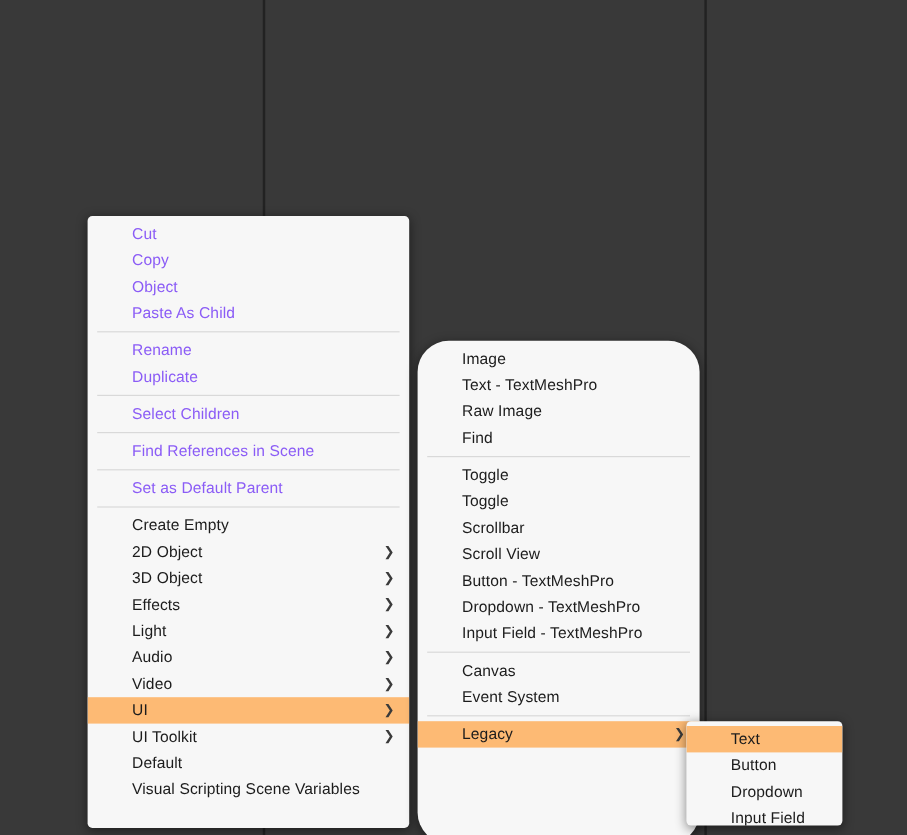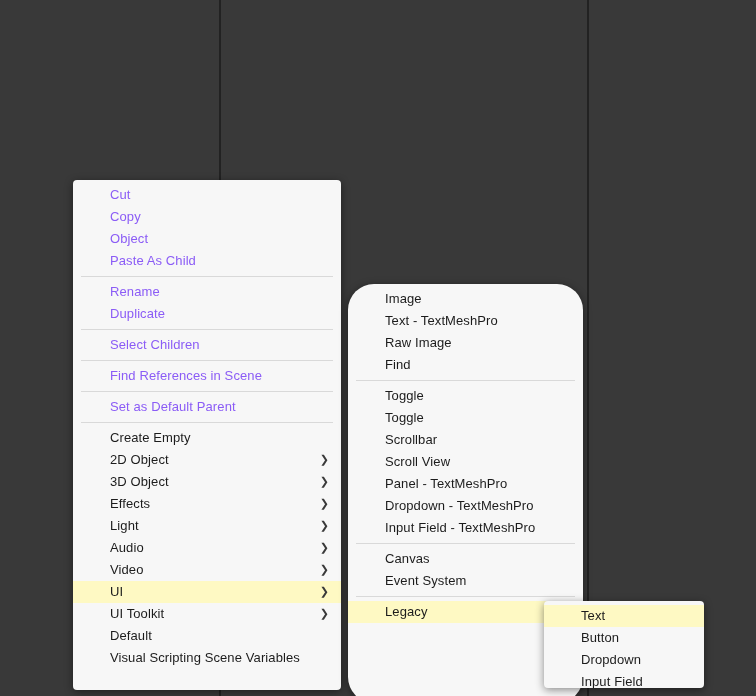--- a/index.html
+++ b/index.html
@@ -32,36 +32,36 @@
     position: absolute;
     background: #f7f7f7;
     border-radius: 4px;
     box-shadow: 0 2px 9px rgba(0,0,0,0.45);
     padding: 4px 0;
     overflow: hidden;
   }
 
   #menu-root   { left: 73px;  top: 180px; width: 268px; height: 510px; }
   #menu-ui     { left: 348px; top: 284px; width: 235px; height: 419px; border-radius: 26px; }
-  #menu-legacy { left: 544px; top: 601px; width: 160px; height: 87px; }
+  #menu-legacy { left: 572px; top: 601px; width: 130px; height: 87px; }
 
   .menu-item {
     position: relative;
     height: 22px;
     line-height: 22px;
     padding-left: 37px;
     padding-right: 22px;
     font-size: 13px;
     color: #1c1c1c;
     white-space: nowrap;
     cursor: default;
     letter-spacing: 0.1px;
   }
   .menu-item.disabled { color: #8b5cf6; }
-  .menu-item.highlighted { background: #fef9c3; }
+  .menu-item.highlighted { background: #fdba74; }
 
   .submenu-arrow {
     position: absolute;
     right: 12px;
     top: 0;
     height: 22px;
     line-height: 21px;
     font-size: 11px;
     color: #3a3a3a;
     font-family: "DejaVu Sans", sans-serif;
@@ -111,21 +111,21 @@
   <div class="menu-panel" id="menu-ui">
       <div class="menu-item"><span>Image</span></div>
       <div class="menu-item"><span>Text - TextMeshPro</span></div>
       <div class="menu-item"><span>Raw Image</span></div>
       <div class="menu-item"><span>Find</span></div>
       <div class="menu-separator"></div>
       <div class="menu-item"><span>Toggle</span></div>
       <div class="menu-item"><span>Toggle</span></div>
       <div class="menu-item"><span>Scrollbar</span></div>
       <div class="menu-item"><span>Scroll View</span></div>
-      <div class="menu-item"><span>Panel - TextMeshPro</span></div>
+      <div class="menu-item"><span>Button - TextMeshPro</span></div>
       <div class="menu-item"><span>Dropdown - TextMeshPro</span></div>
       <div class="menu-item"><span>Input Field - TextMeshPro</span></div>
       <div class="menu-separator"></div>
       <div class="menu-item"><span>Canvas</span></div>
       <div class="menu-item"><span>Event System</span></div>
       <div class="menu-separator"></div>
       <div class="menu-item highlighted"><span>Legacy</span><span class="submenu-arrow">❯</span></div>
     </div>
   <div class="menu-panel" id="menu-legacy">
       <div class="menu-item highlighted"><span>Text</span></div>

